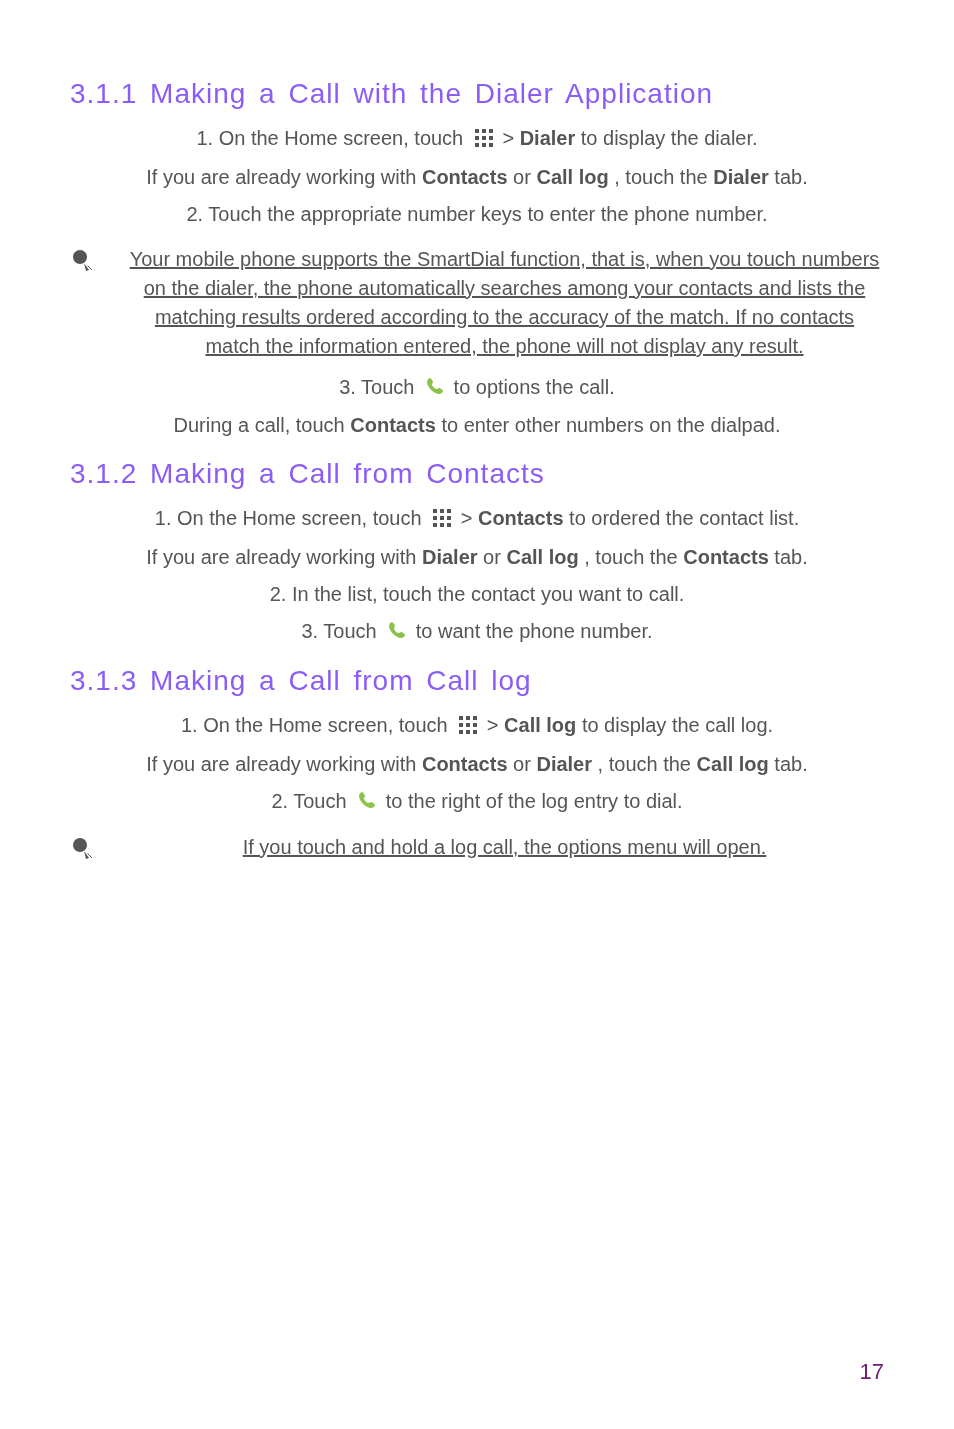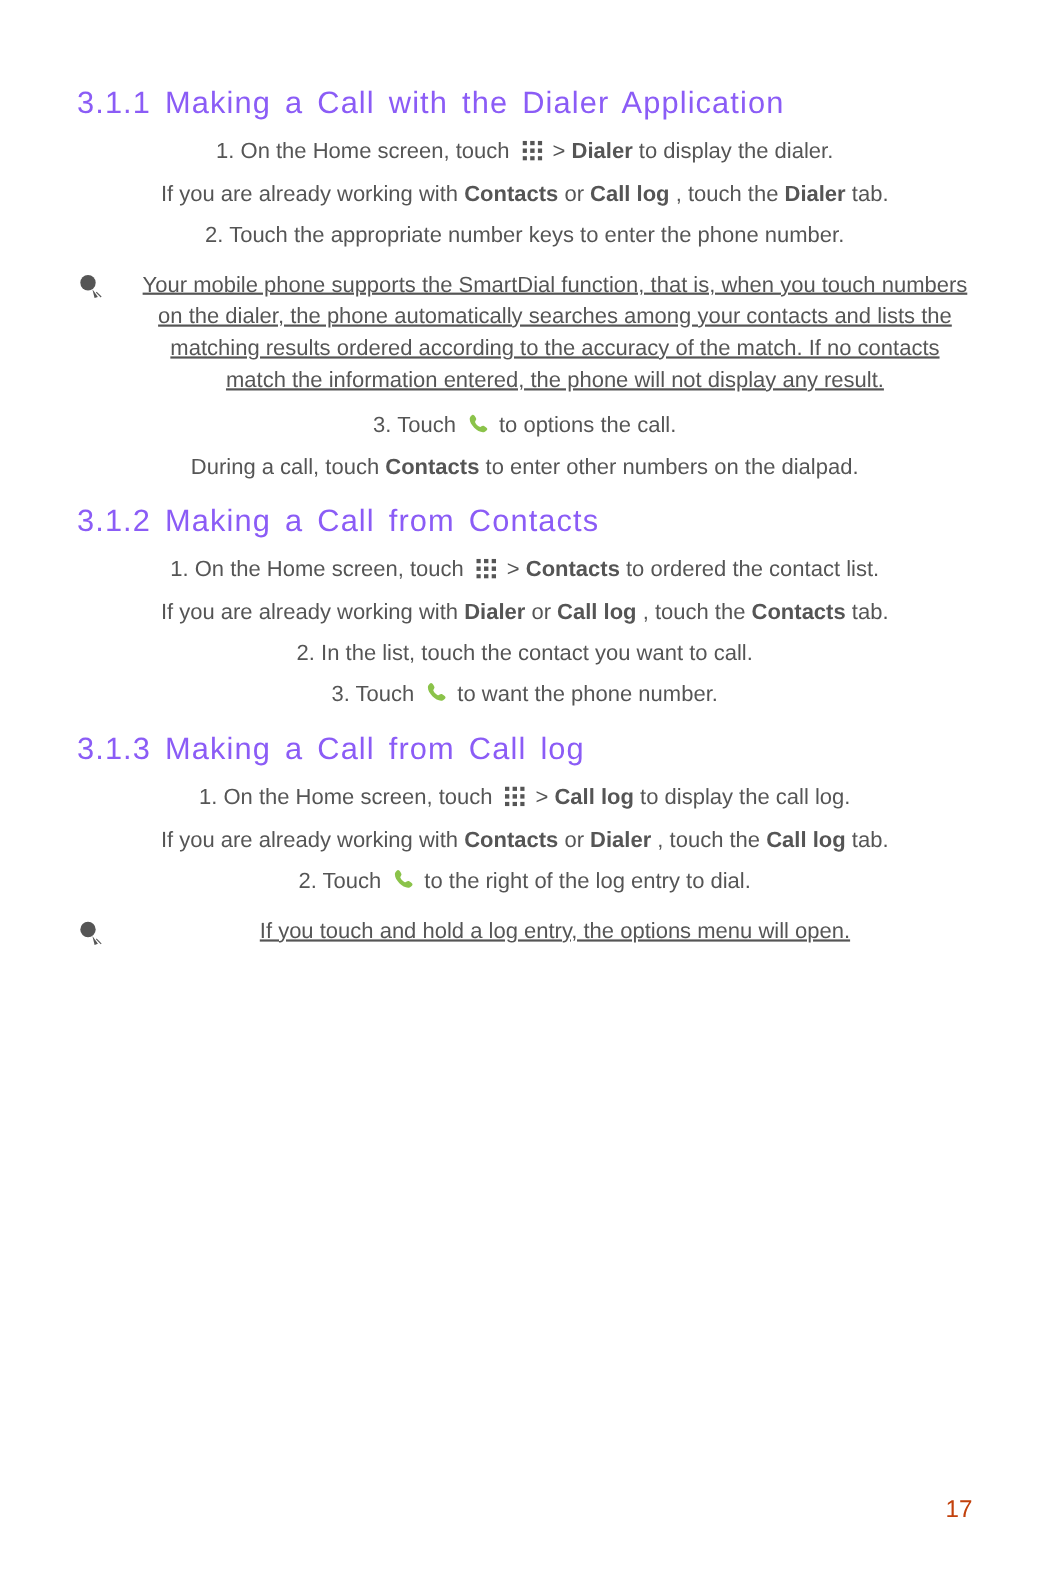--- a/index.html
+++ b/index.html
@@ -58,21 +58,21 @@
   }
   b {
     font-weight: bold;
     color: #555;
   }
   .page-num {
     position: absolute;
     bottom: 44px;
     right: 70px;
     font-size: 22px;
-    color: #c2410c;
+    color: #701a75;
   }
 </style>
 </head>
 <body>
 
 <h2>3.1.1  Making a Call with the Dialer Application</h2>
 
 <p>
   <span>1. On the Home screen, touch </span>
   <span class="icon-grid">
@@ -225,16 +225,16 @@
 </p>
 
 <div class="note-wrap">
   <span class="icon-tip">
     <svg width="26" height="26" viewBox="0 0 26 26">
         <circle cx="10" cy="9" r="7" fill="#555"></circle>
         <path d="M14 15 L19 22 L16 23 Z" fill="#555"></path>
         <path d="M17.5 17.5 L22 22" stroke="#555" stroke-width="1" fill="none"></path>
       </svg>
   </span>
-  <p class="note">If you touch and hold a log entry, the options menu will open.</p>
+  <p class="note">If you touch and hold a log call, the options menu will open.</p>
 </div>
 
 <div class="page-num">17</div>
 
 </body></html>

